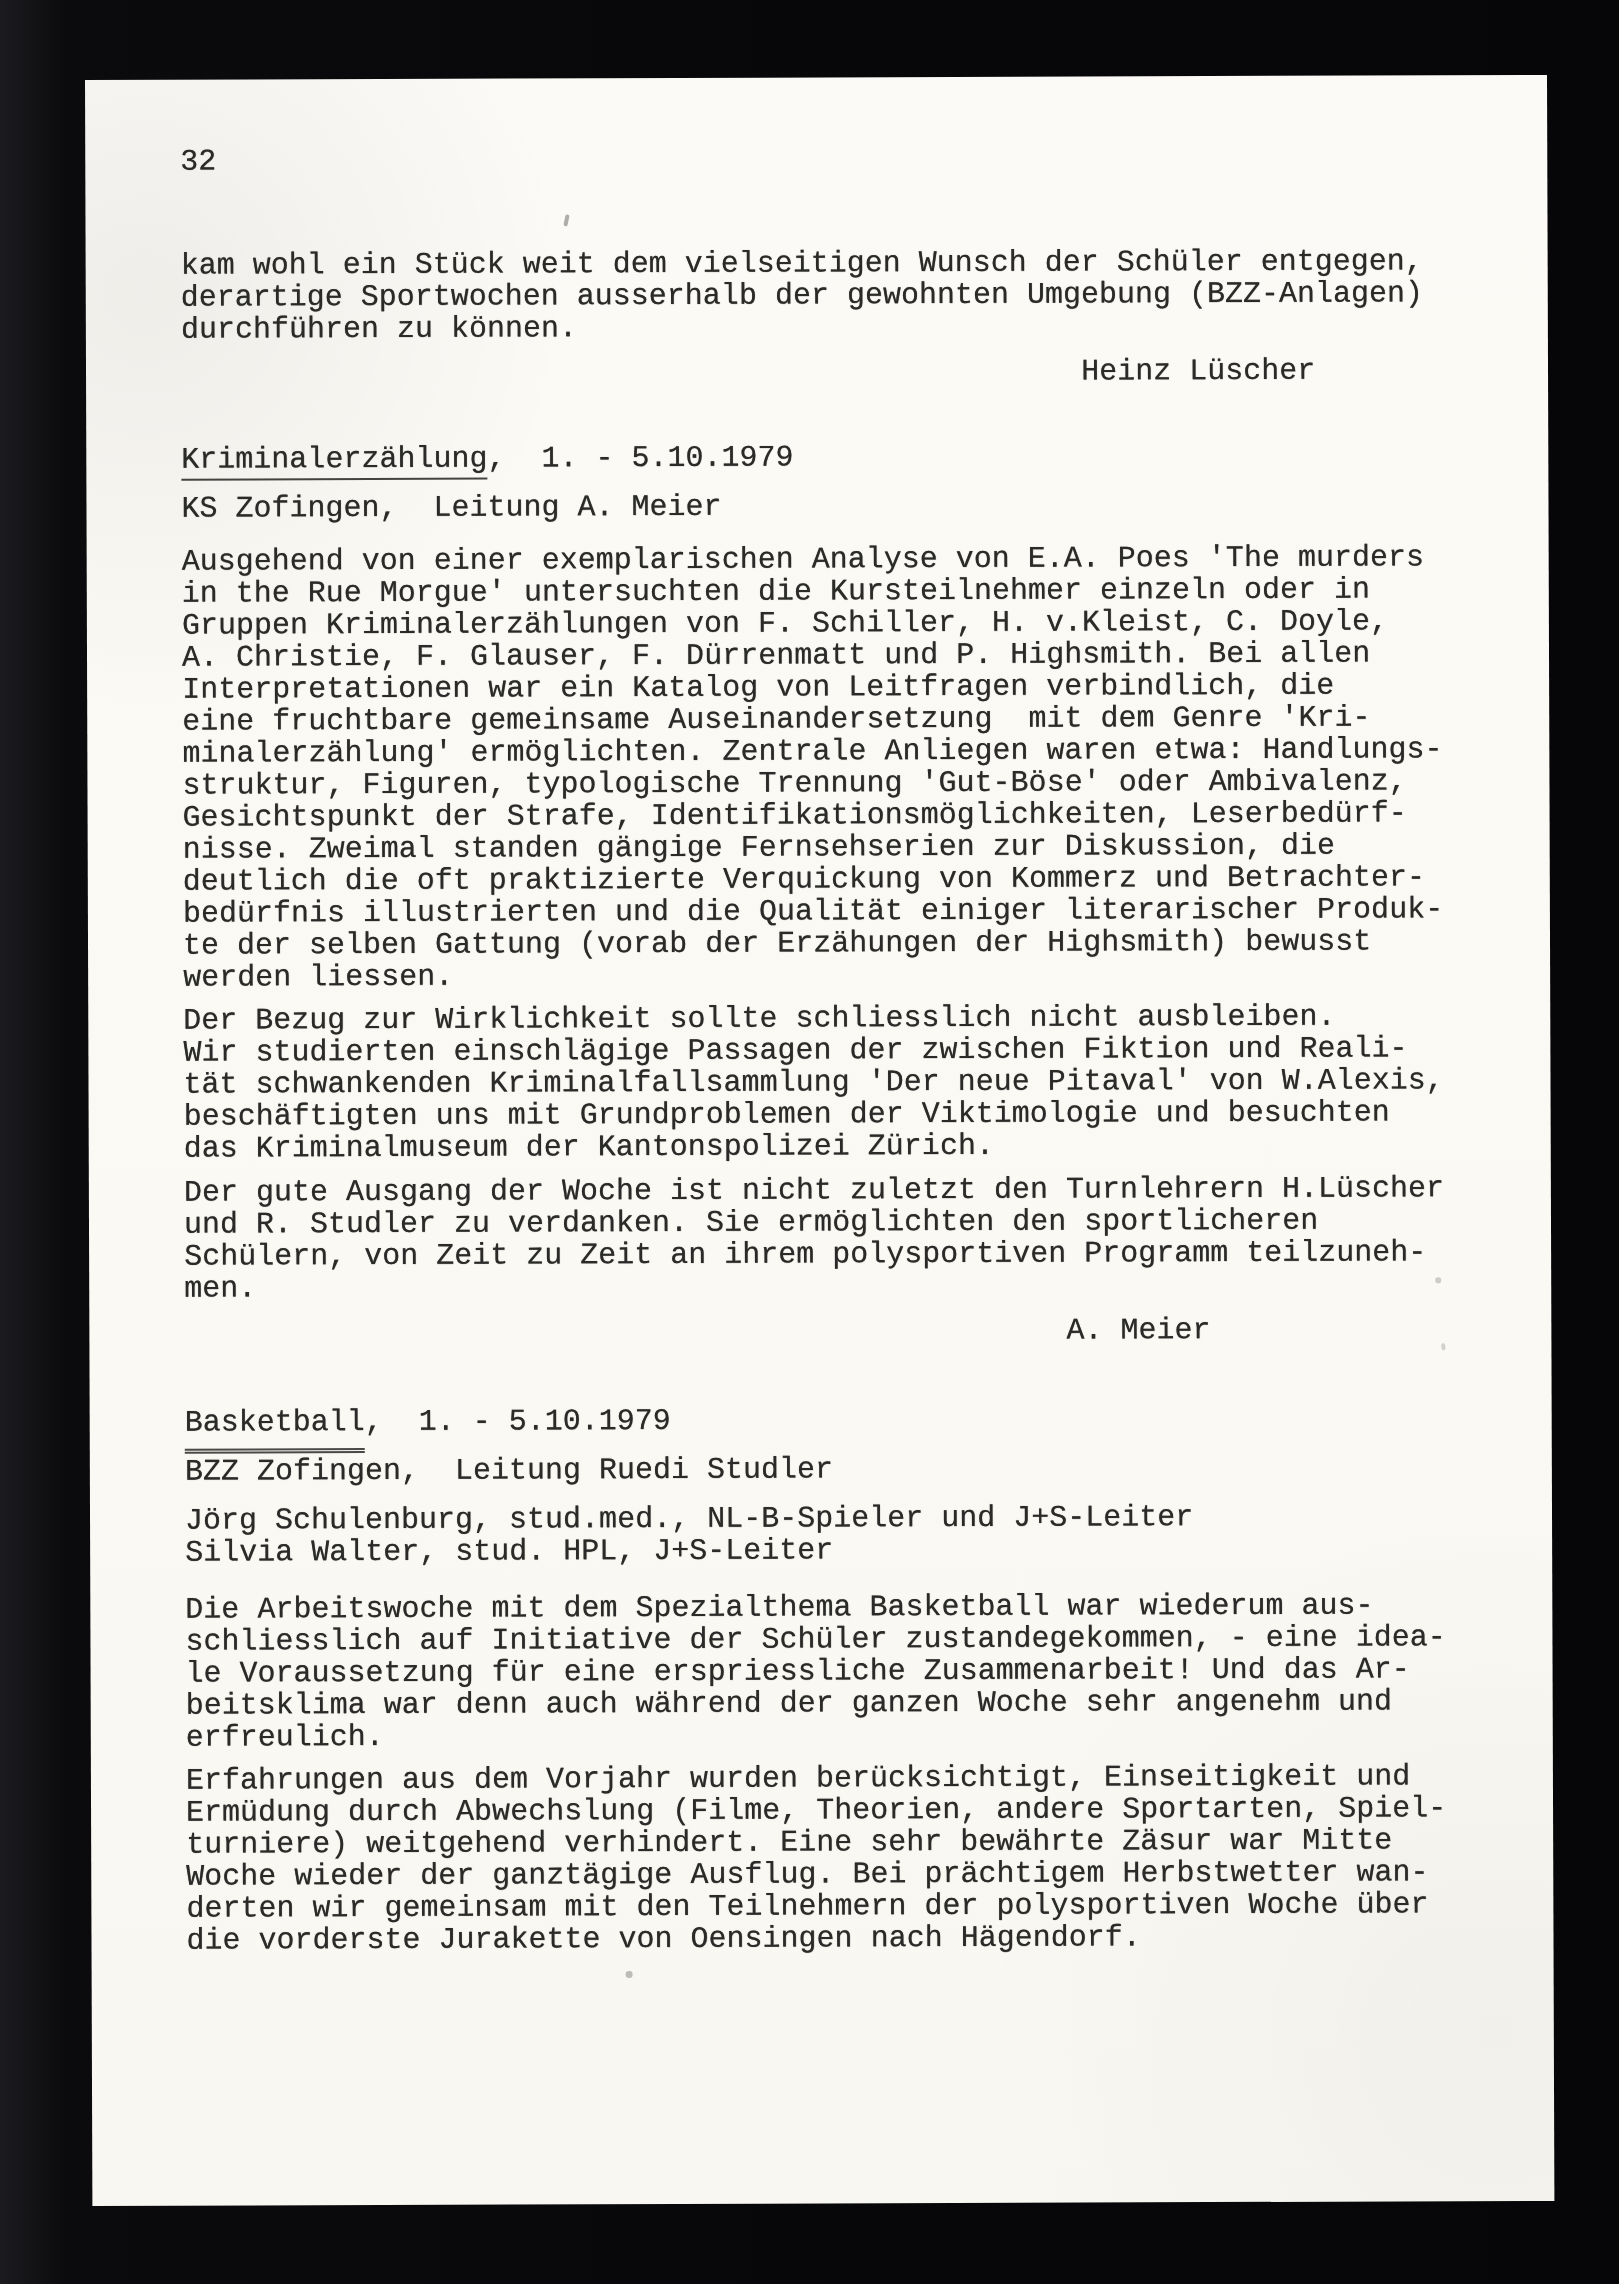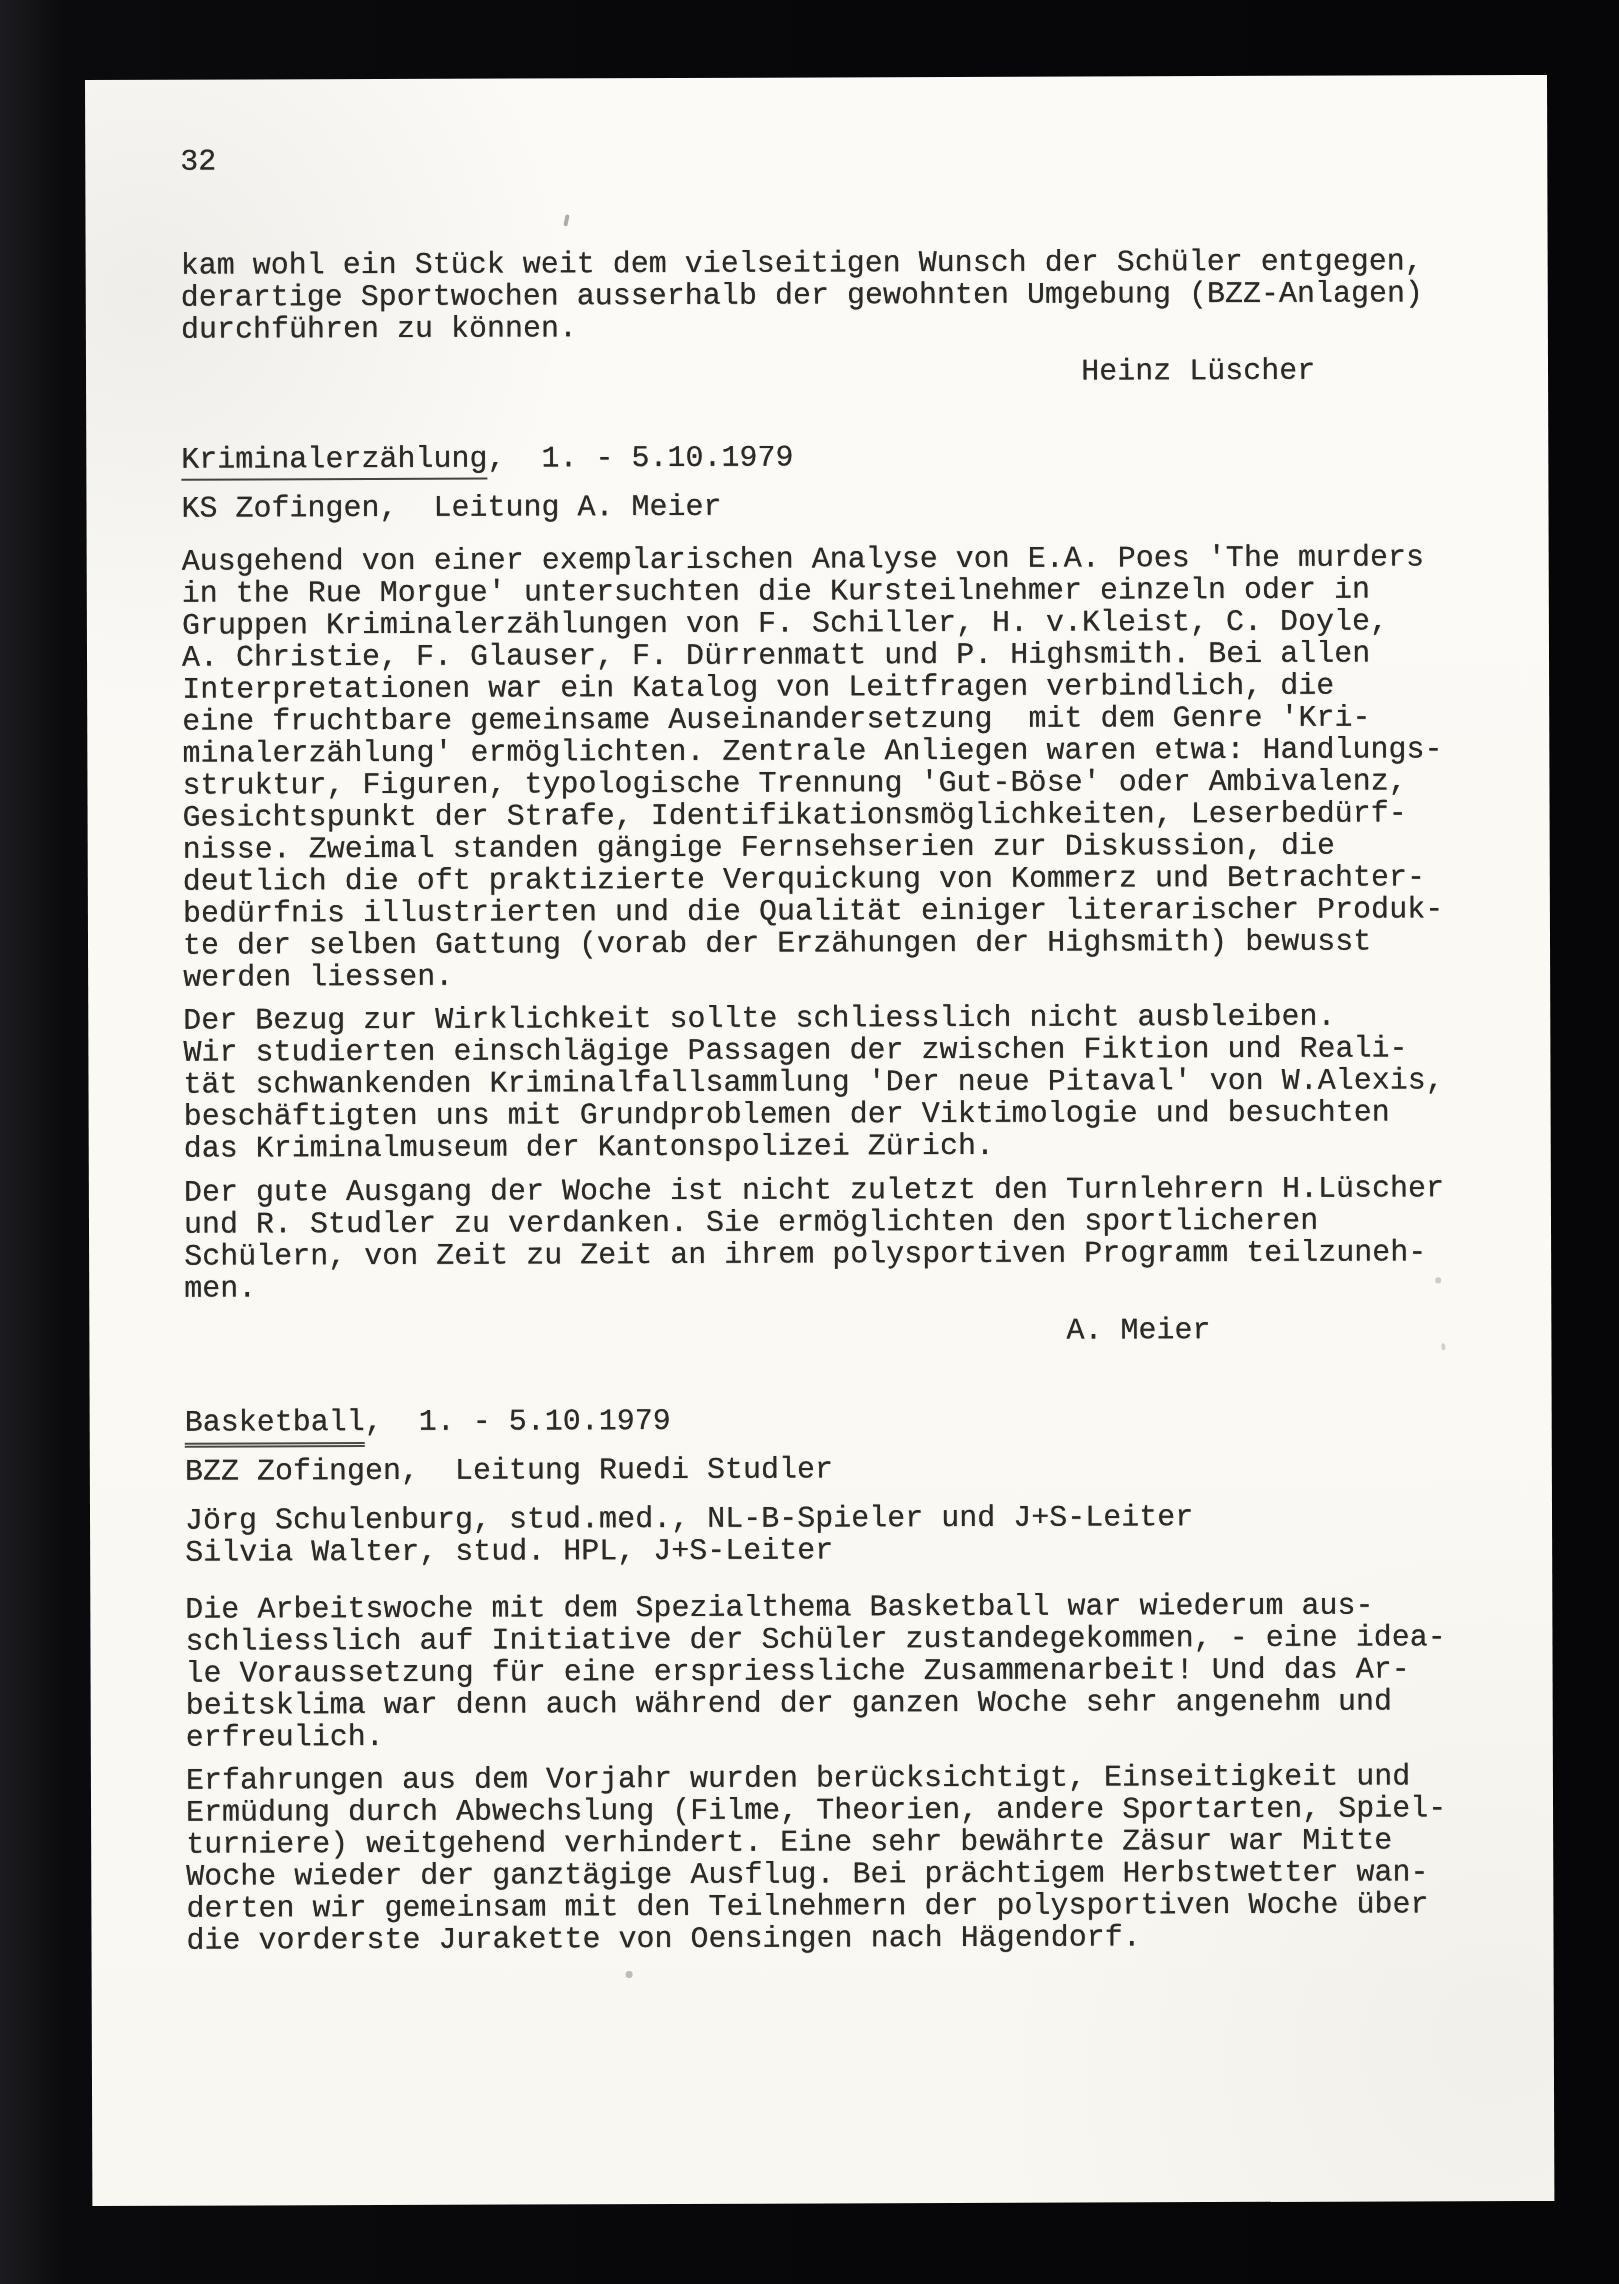--- a/index.html
+++ b/index.html
@@ -60,21 +60,21 @@
   .gap-staff   { margin-top: 17px; }
   .gap-p5      { margin-top: 25px; }
   .sig-1 { margin-left: 50ch; }
   .sig-2 { margin-left: 49ch; }
   .u-solid {
     border-bottom: 2.4px solid rgba(42,42,40,0.88);
     padding-bottom: 2.4px;
   }
   .u-double {
     border-bottom: 5.7px double rgba(42,42,40,0.85);
-    padding-bottom: 3px;
+    padding-bottom: 9px;
   }
   .artifact {
     position: absolute;
     pointer-events: none;
   }
   .a-tick1 { left: 479px; top: 136px; width: 4px; height: 12px; background: rgba(110,110,105,0.55); border-radius: 2.4px; transform: rotate(12deg); }
   .a-dot1  { left: 534px; top: 1893px; width: 6.5px; height: 7.3px; background: rgba(130,130,124,0.5); border-radius: 50%; }
   .a-dot2  { left: 1346px; top: 1202px; width: 5.7px; height: 5.7px; background: rgba(150,150,144,0.45); border-radius: 50%; }
   .a-dot3  { left: 1352px; top: 1268px; width: 4px; height: 7.3px; background: rgba(150,150,144,0.4); border-radius: 40%; transform: rotate(-8deg); }
 </style>

